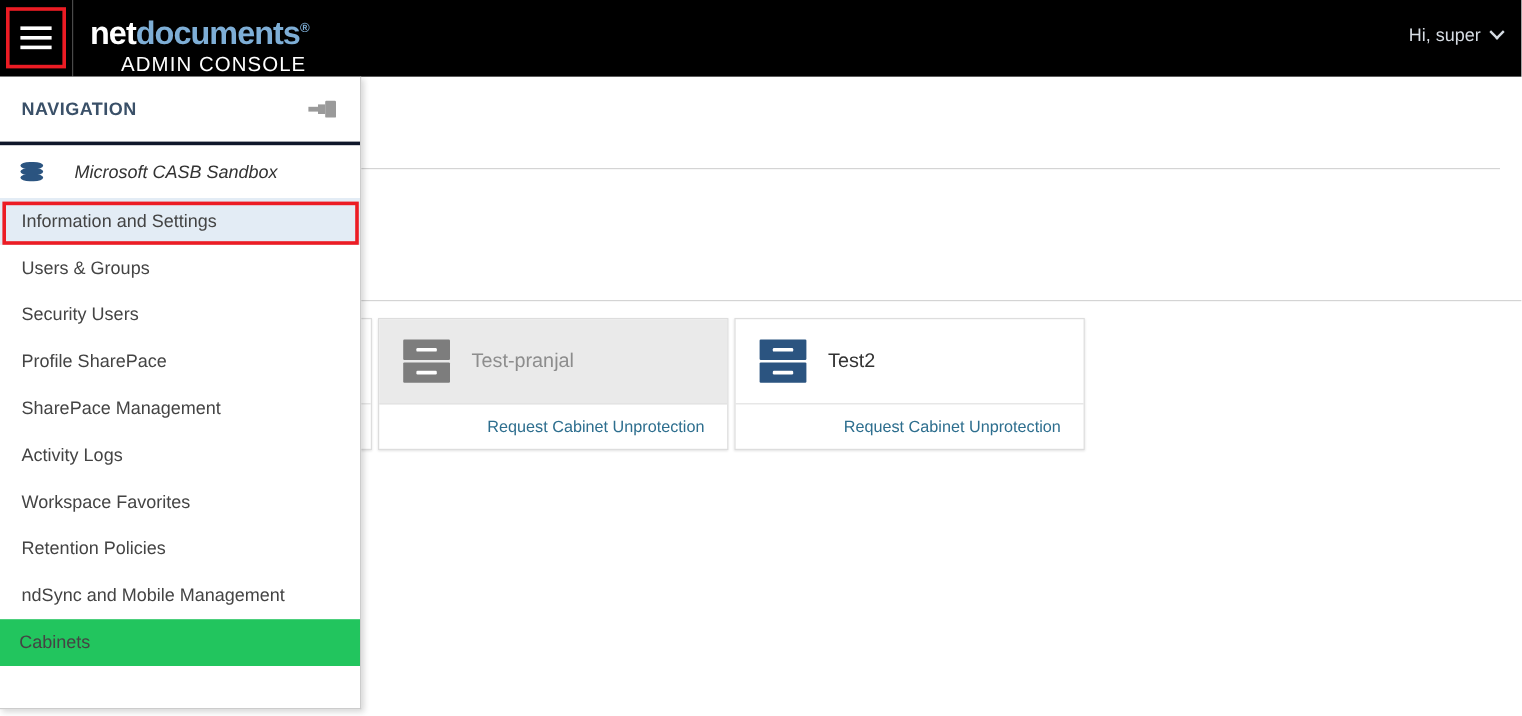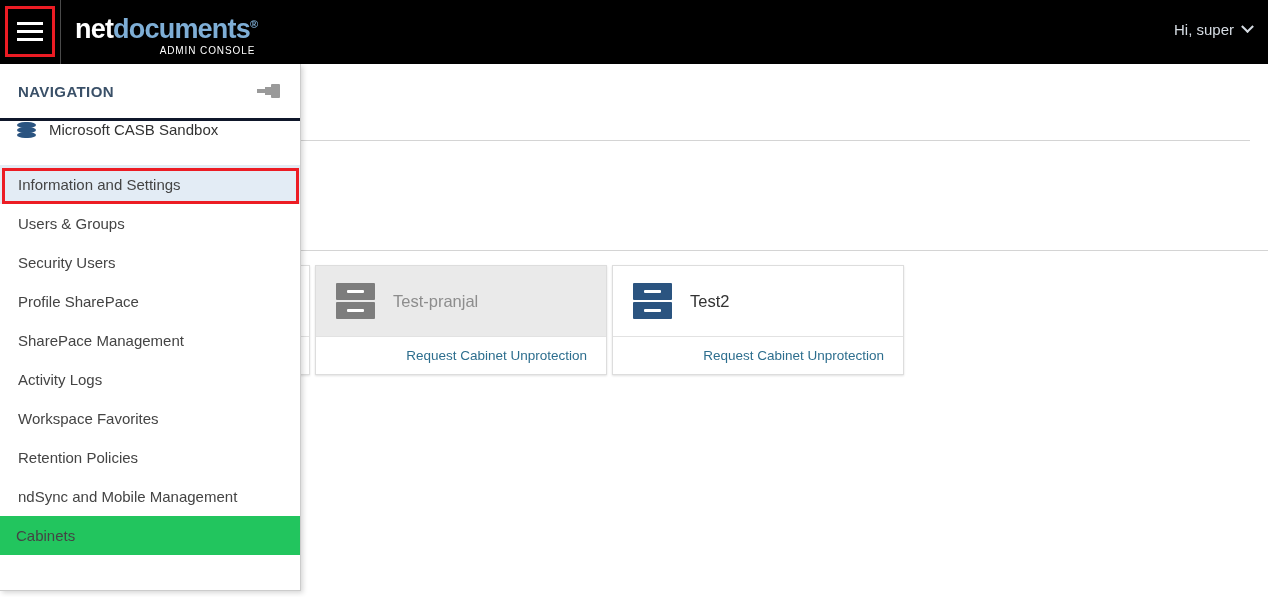--- a/index.html
+++ b/index.html
@@ -82,21 +82,21 @@
   .brand-net { color: #ffffff; }
   .brand-documents { color: #7eaed6; }
   .brand-reg {
     color: #7eaed6;
     font-size: 11px;
     vertical-align: super;
     font-weight: bold;
   }
   .brand-sub {
     color: #ffffff;
-    font-size: 10px;
+    font-size: 17px;
     letter-spacing: 0.9px;
     text-align: right;
     padding-right: 2px;
     margin-top: 2px;
   }
 
   .user-menu {
     position: absolute;
     right: 16px;
     top: 21px;
@@ -275,24 +275,25 @@
   .pin-needle {
     position: absolute;
     right: 15px; top: 7px;
     width: 8px; height: 4px;
     background: #9a9a9a;
   }
 
   .nav-repo {
     height: 44px;
     display: flex;
-    align-items: flex-start;
-    gap: 13px;
+    align-items: center;
+    gap: 26px;
     padding-left: 17px;
     cursor: pointer;
+    font-style: italic;
   }
   .db-icon {
     width: 19px;
     height: 19px;
     position: relative;
     flex: 0 0 auto;
   }
   .db-icon i {
     position: absolute;
     left: 0;

